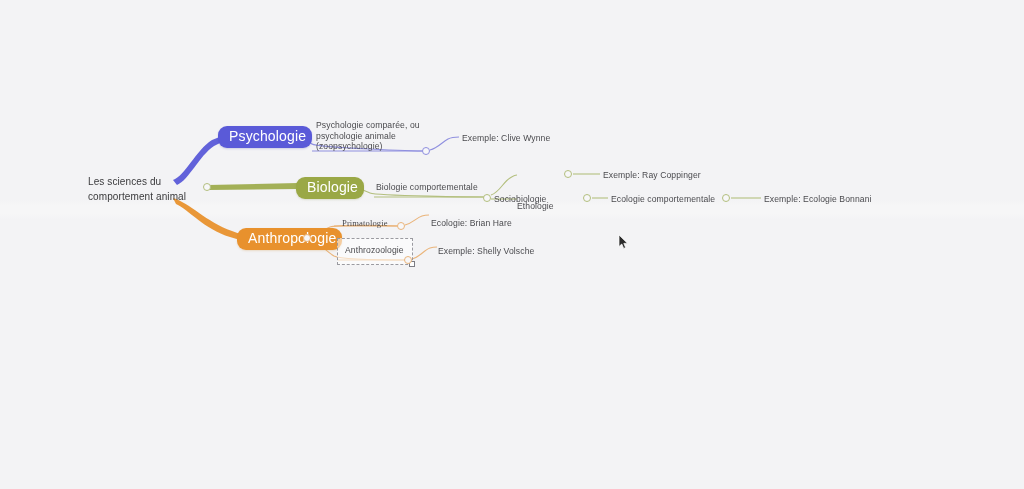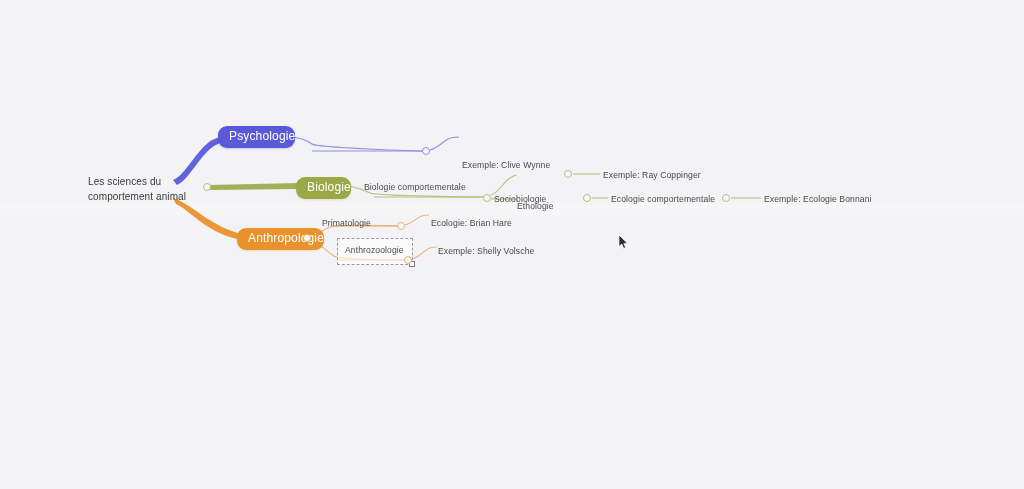--- a/index.html
+++ b/index.html
@@ -52,23 +52,23 @@
     font-size: 10px;
     line-height: 15px;
     letter-spacing: .1px;
     white-space: normal;
   }
 
   
   .pill {
     border-radius: 9px;
     color: #ffffff;
-    font-size: 12px;
+    font-size: 14px;
     letter-spacing: .15px;
-    padding: 5px 0 6px 11px;
+    padding: 5px 6px 6px 11px;
     text-align: center;
     line-height: 11px;
   }
   .pill-psychologie {
     left: 218px;
     top: 126px;
     background: #5a5ad8;
     box-shadow: 0 1px 2px rgba(70,70,170,.22);
   }
   .pill-biologie {
@@ -87,30 +87,30 @@
   
   .label {
     color: #4a4a4e;
     font-size: 8.6px;
     line-height: 10.5px;
     letter-spacing: .1px;
   }
   .label-multi { white-space: normal; width: 130px; }
 
   .lbl-psy-comparee { left: 316px; top: 120px; }
-  .lbl-clive        { left: 462px; top: 133px; margin-top: 27px; }
-
-  .lbl-bio-comp     { left: 364px; top: 182px; }
+  .lbl-clive        { left: 462px; top: 133px; }
+
+  .lbl-bio-comp     { left: 376px; top: 182px; }
   .lbl-ethologie    { left: 517px; top: 170px; margin-top: 31px; }
   .lbl-sociobio     { left: 494px; top: 194px; }
   .lbl-ray          { left: 603px; top: 170px; }
   .lbl-ecologie     { left: 611px; top: 194px; }
   .lbl-bonnani      { left: 764px; top: 194px; }
 
-  .lbl-primato      { left: 322px; top: 218px; }
+  .lbl-primato      { left: 342px; top: 218px; font-family: Liberation Serif, serif; }
   .lbl-brian        { left: 431px; top: 218px; }
   .lbl-anthrozoo    { left: 345px; top: 245px; }
   .lbl-shelly       { left: 438px; top: 246px; }
 
   
   .selection-box {
     position: absolute;
     left: 337px;
     top: 238px;
     width: 76px;
@@ -203,20 +203,21 @@
 
     <path d="M 412,259 C 420,257 424,250 430,248 C 433,247 435,247 437,247" fill="none" stroke="#eab47a" stroke-width="1.1"></path>
   </svg>
 
   <div class="node root-node">Les sciences du comportement animal</div>
 
   <div class="node pill pill-psychologie">Psychologie</div>
   <div class="node pill pill-biologie">Biologie</div>
   <div class="node pill pill-anthropologie">Anthropologie</div>
 
+  <div class="node label label-multi lbl-psy-comparee">Psychologie comparée, ou psychologie animale (zoopsychologie)</div>
   <div class="node label lbl-clive">Exemple: Clive Wynne</div>
 
   <div class="node label lbl-bio-comp">Biologie comportementale</div>
   <div class="node label lbl-ethologie">Ethologie</div>
   <div class="node label lbl-sociobio">Sociobiologie</div>
   <div class="node label lbl-ray">Exemple: Ray Coppinger</div>
   <div class="node label lbl-ecologie">Ecologie comportementale</div>
   <div class="node label lbl-bonnani">Exemple: Ecologie Bonnani</div>
 
   <div class="node label lbl-primato">Primatologie</div>

